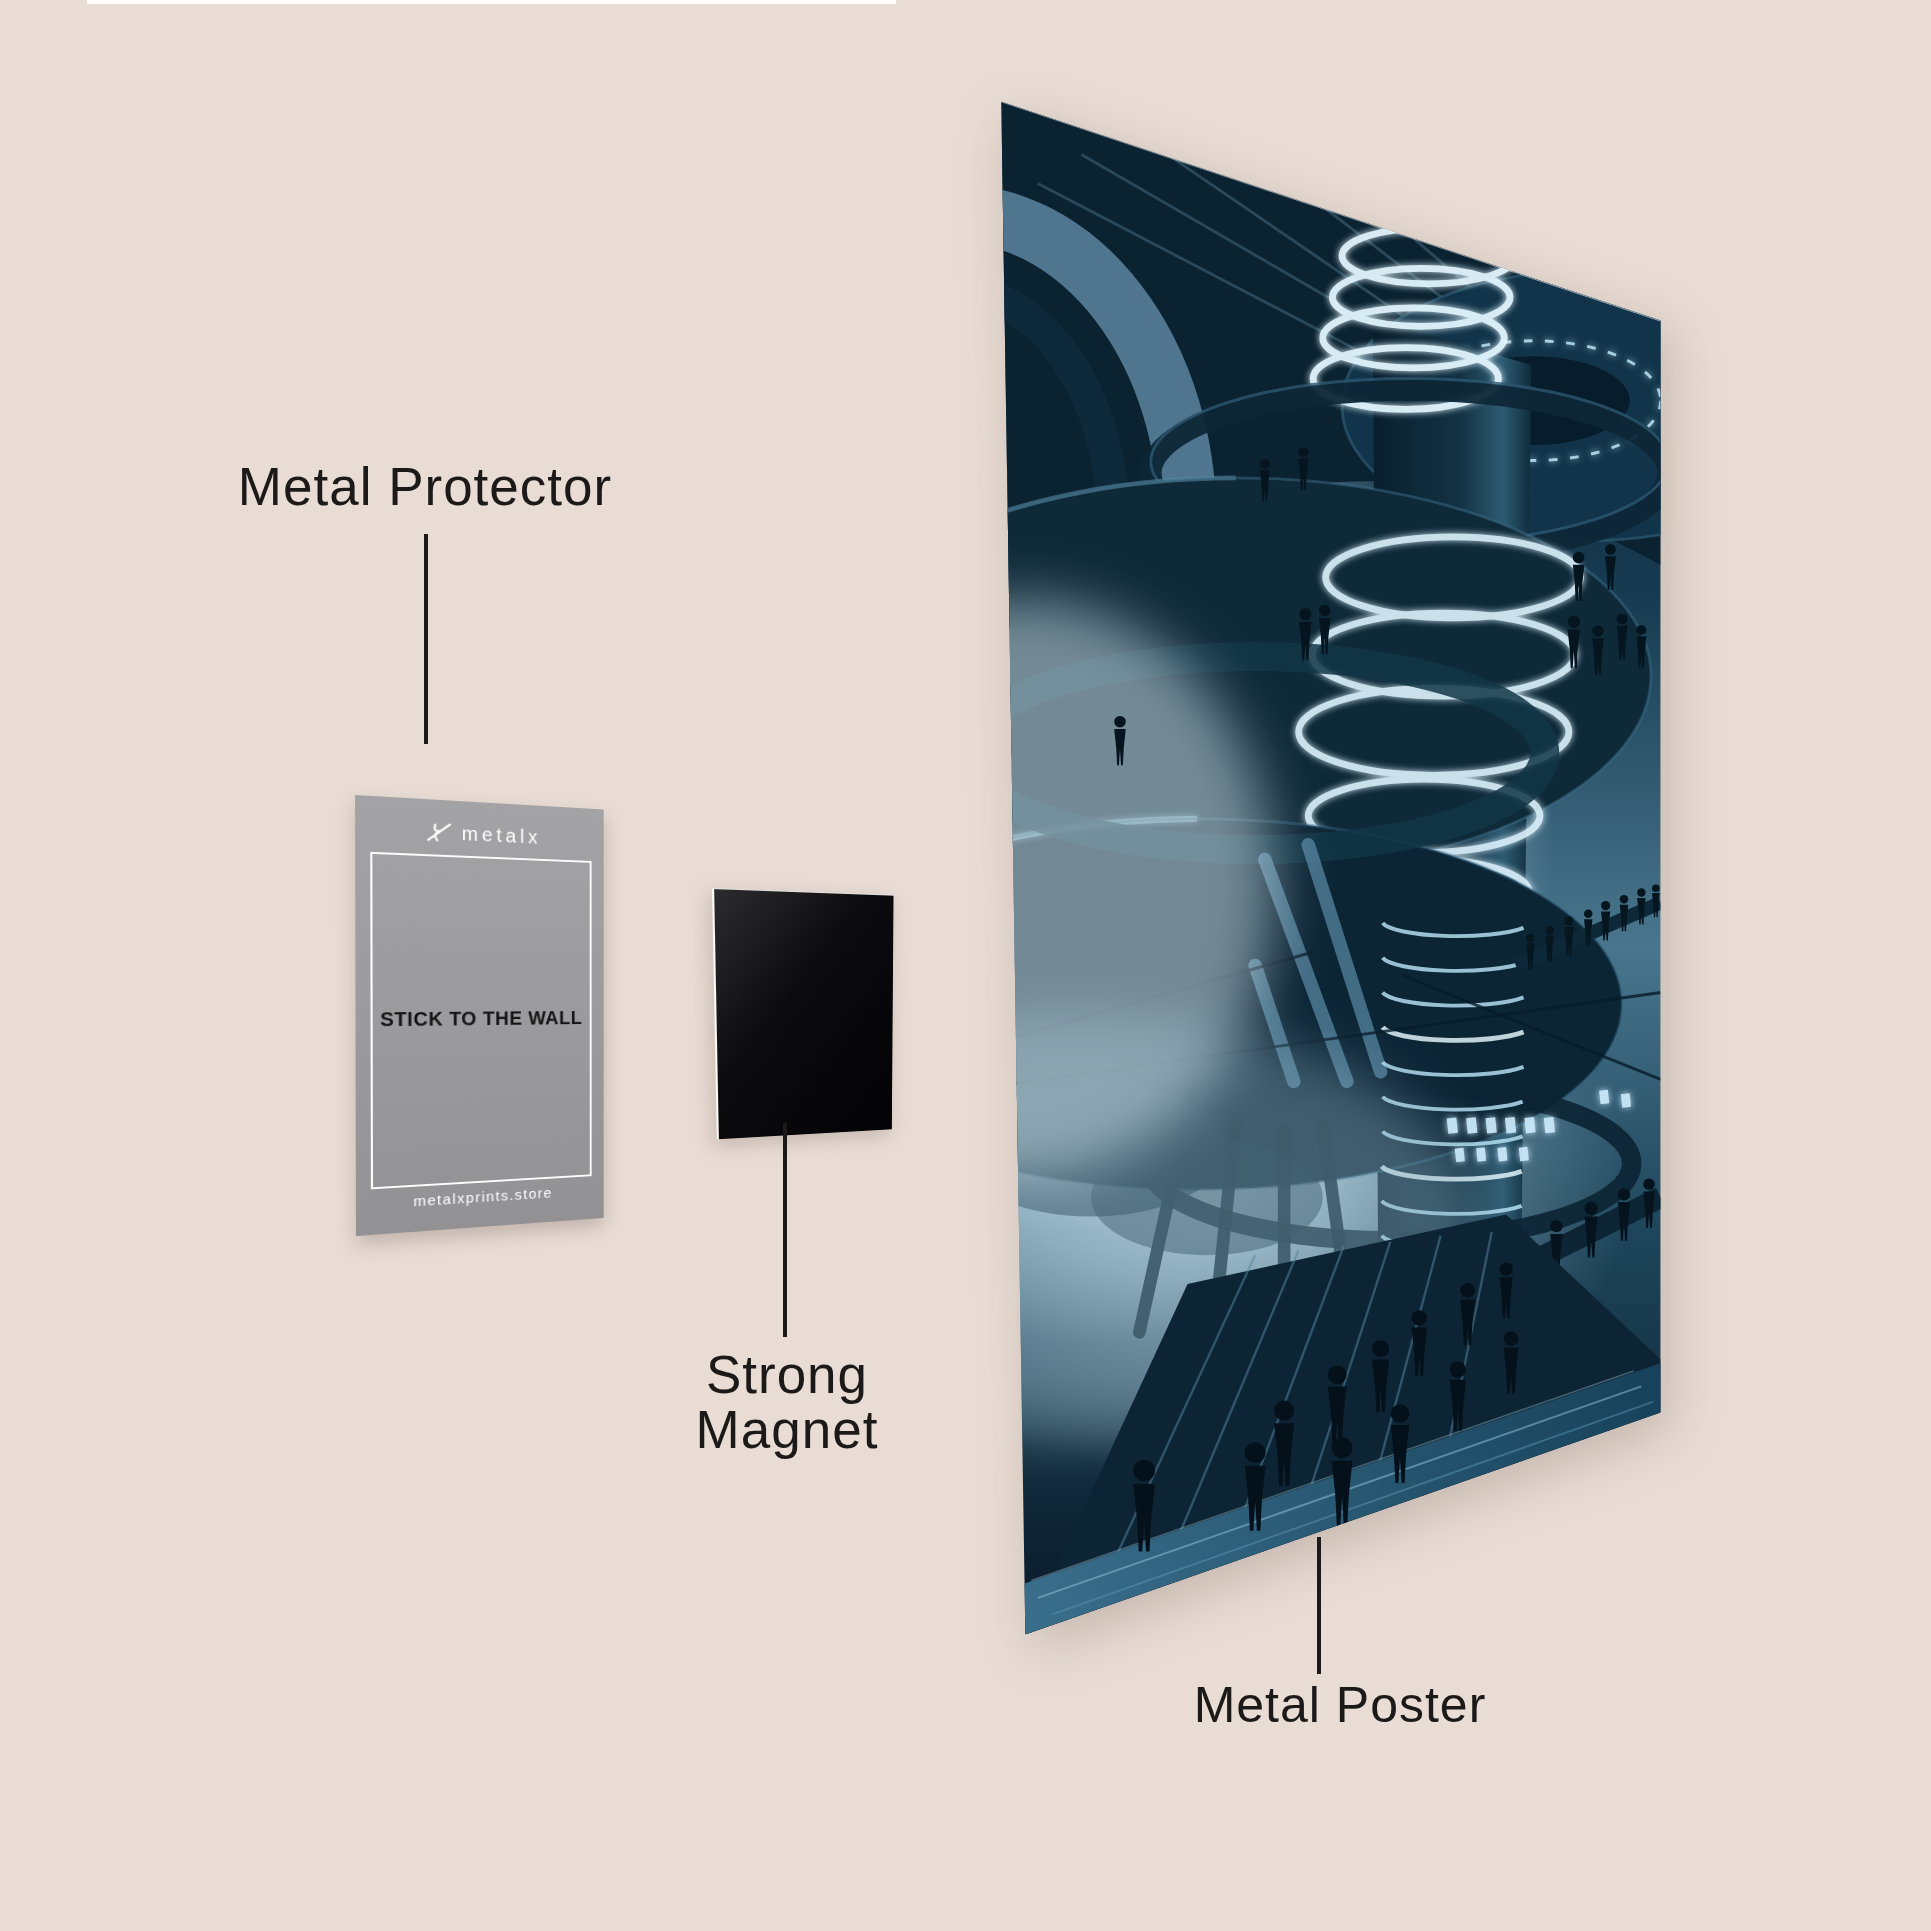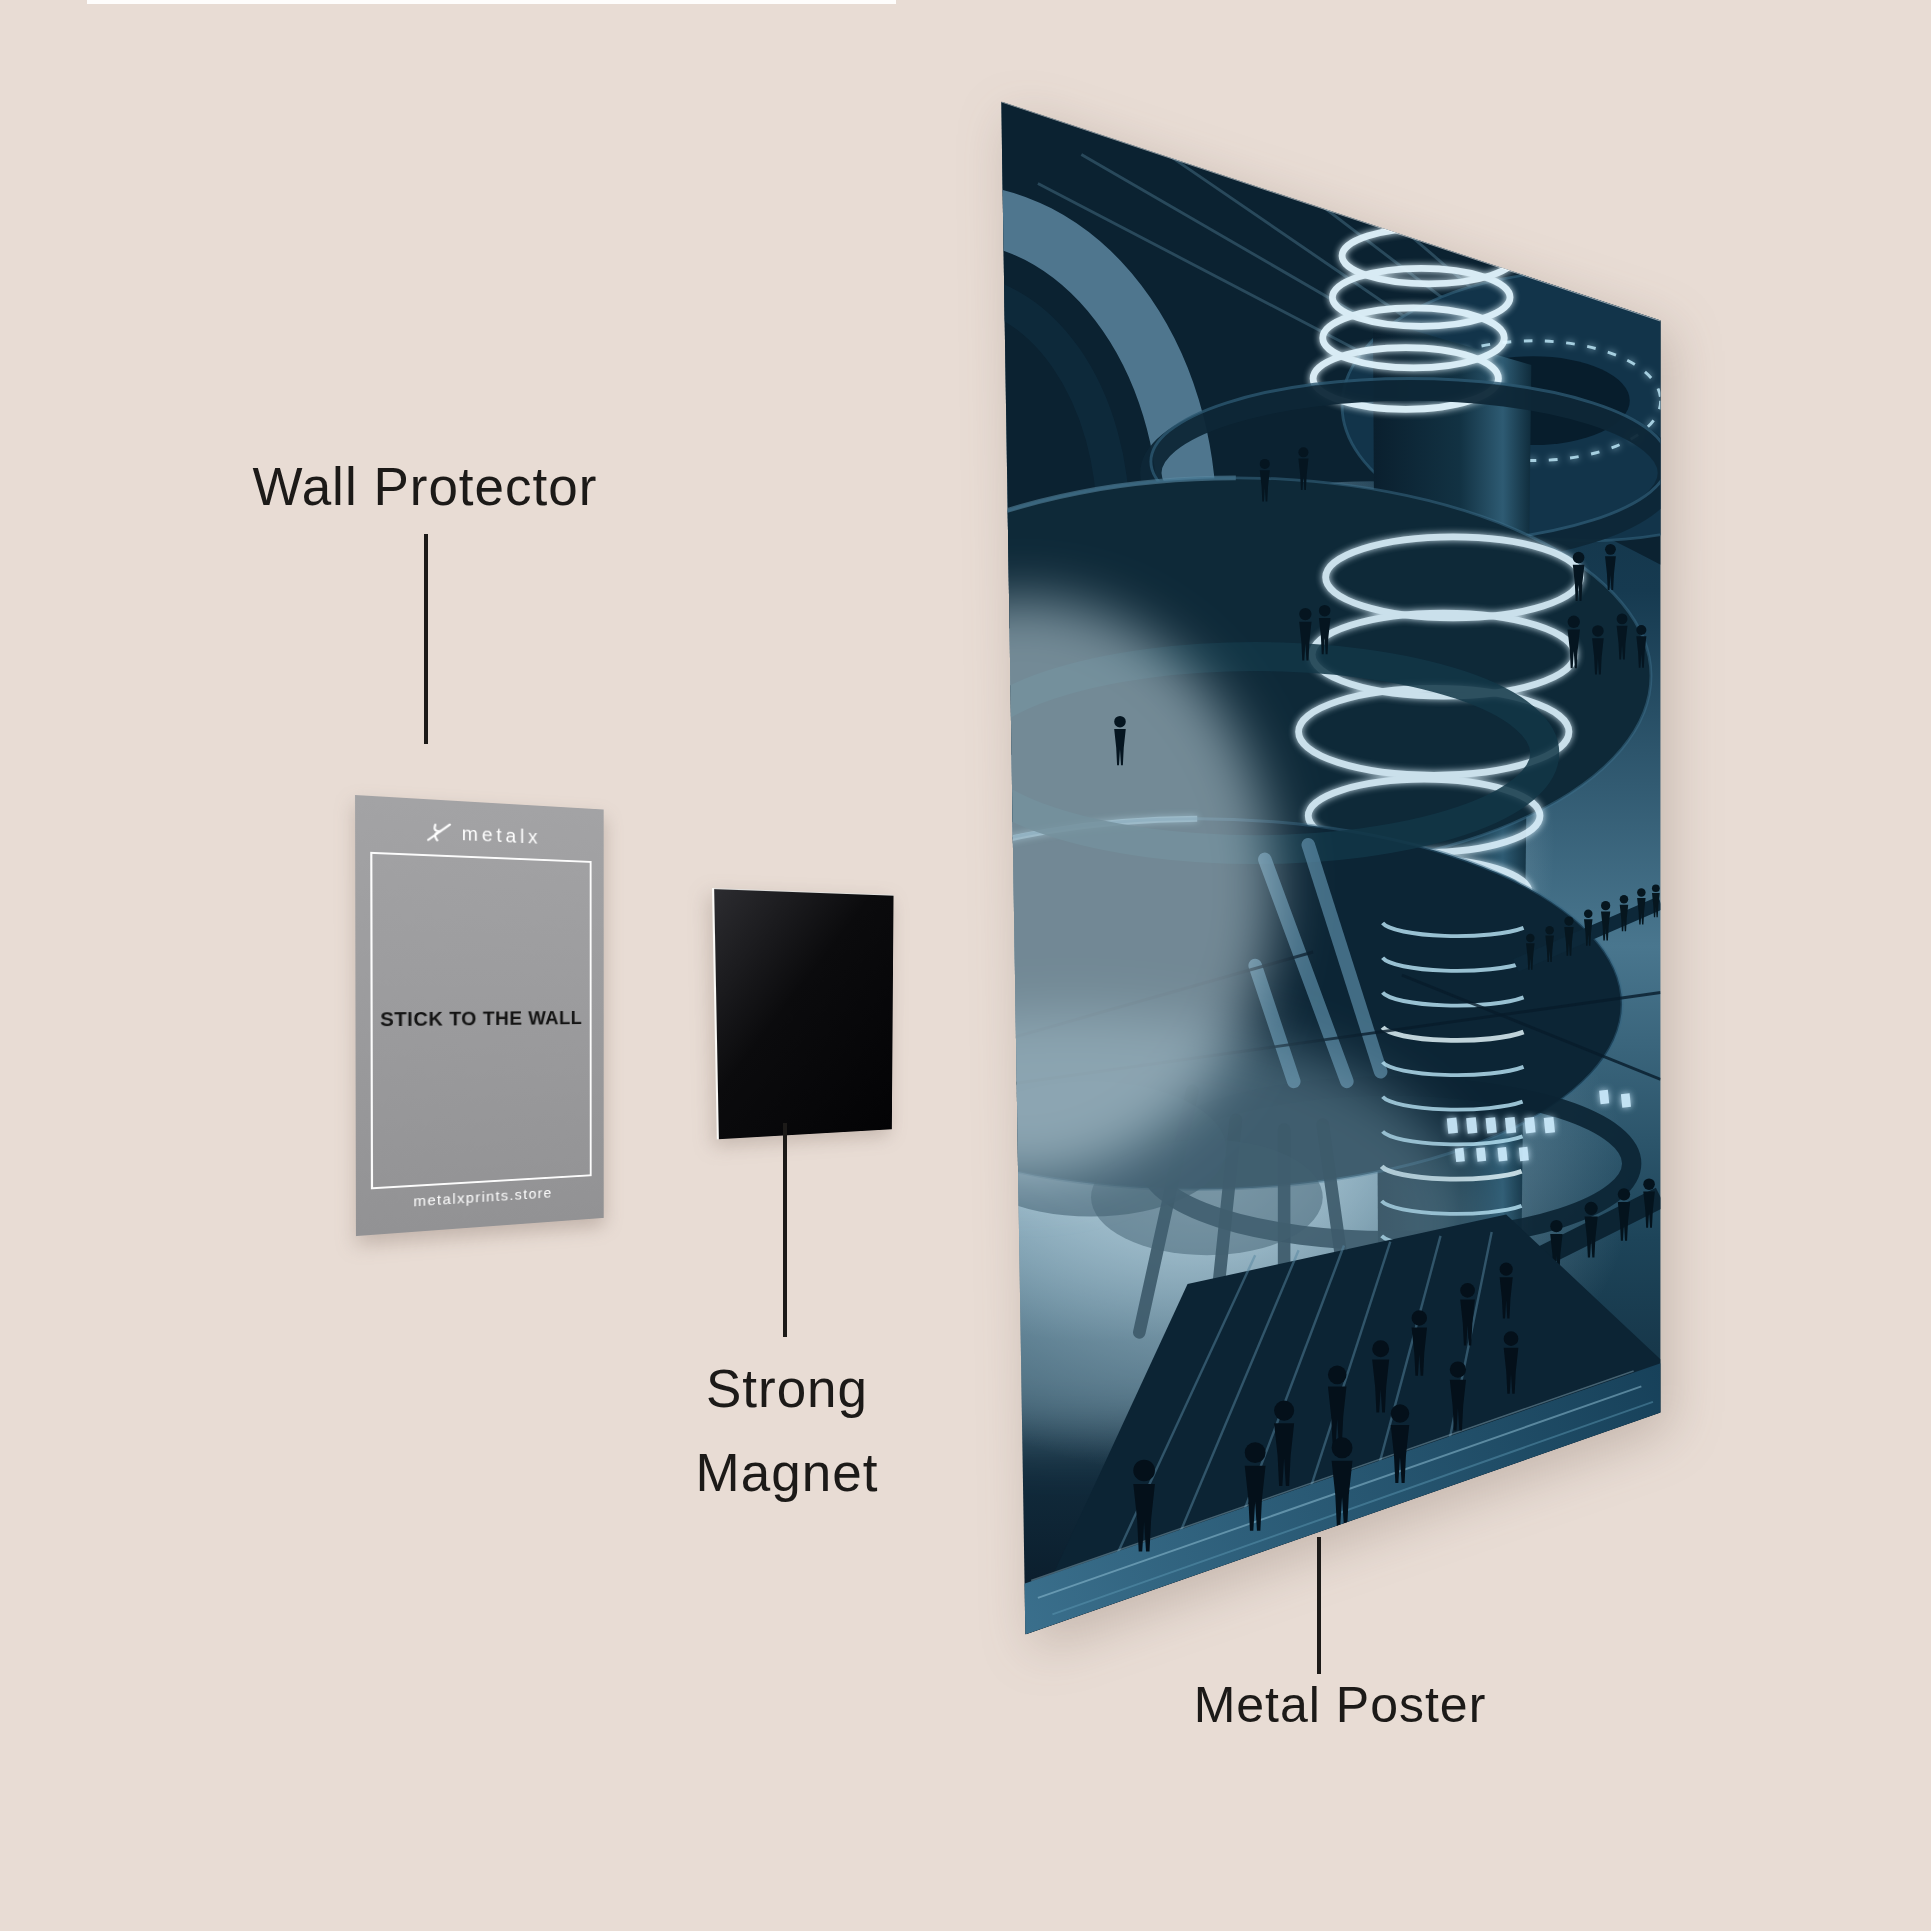--- a/index.html
+++ b/index.html
@@ -11,21 +11,21 @@
 
   
   .connector{position:absolute;width:3.9px;background:var(--ink,#1c1a18);}
   .line-wall{left:424px;top:534px;height:210px;}
   .line-magnet{left:783px;top:1123px;height:214px;}
   .line-poster{left:1317px;top:1537px;height:137px;}
 
   
   .label{position:absolute;color:var(--ink,#1c1a18);transform:translateX(-50%);text-align:center;letter-spacing:1px;white-space:pre-line;}
   .label-wall{left:425px;top:456px;font-size:53px;}
-  .label-magnet{left:787px;top:1347px;font-size:53px;line-height:84px;}
+  .label-magnet{left:787px;top:1347px;font-size:53px;line-height:55px;}
   .label-poster{left:1316px;top:1676px;font-size:50px;margin-left:24px;}
 
   
   .card{position:absolute;left:0;top:0;width:248px;height:441px;transform-origin:0 0;
         transform:matrix3d(1.197960,0.320370,0,0.00032346, 0.005231,1.010702,0,0.0000085, 0,0,1,0, 355,795,0,1);
         background:linear-gradient(180deg,#a3a3a5 0%,var(--card,#9c9c9e) 45%,#929294 100%);
         filter:drop-shadow(1.9px 9.7px 9.7px rgba(96,74,63,.28));}
   .card-logo{position:absolute;top:17.4px;left:0;right:0;height:33px;display:flex;align-items:center;justify-content:center;gap:8.7px;color:var(--card-text,#fff);}
   .card-logo svg{display:block;}
   .card-brand{font-size:19.3px;letter-spacing:3.9px;font-weight:400;color:var(--card-text,#fff);}
@@ -318,19 +318,19 @@
     <div class="card-msg">STICK TO THE WALL</div>
     <div class="card-site">metalxprints.store</div>
   </div>
 
   <div class="magnet"></div>
 
   <div class="connector line-wall"></div>
   <div class="connector line-magnet"></div>
   <div class="connector line-poster"></div>
 
-  <div class="label label-wall">Wall Protector</div>
+  <div class="label label-wall">Metal Protector</div>
   <div class="label label-magnet">Strong
 Magnet</div>
   <div class="label label-poster">Metal Poster</div>
 
 </div>
 
 
 </body></html>

